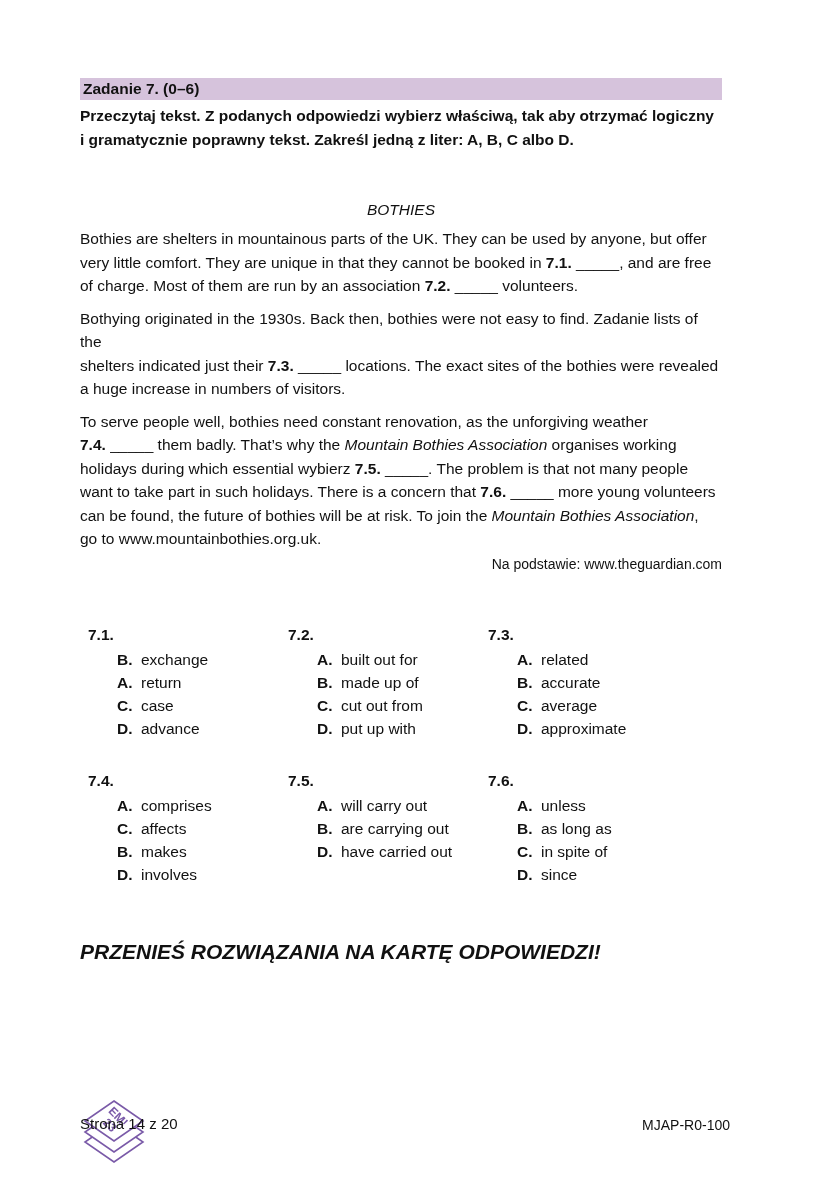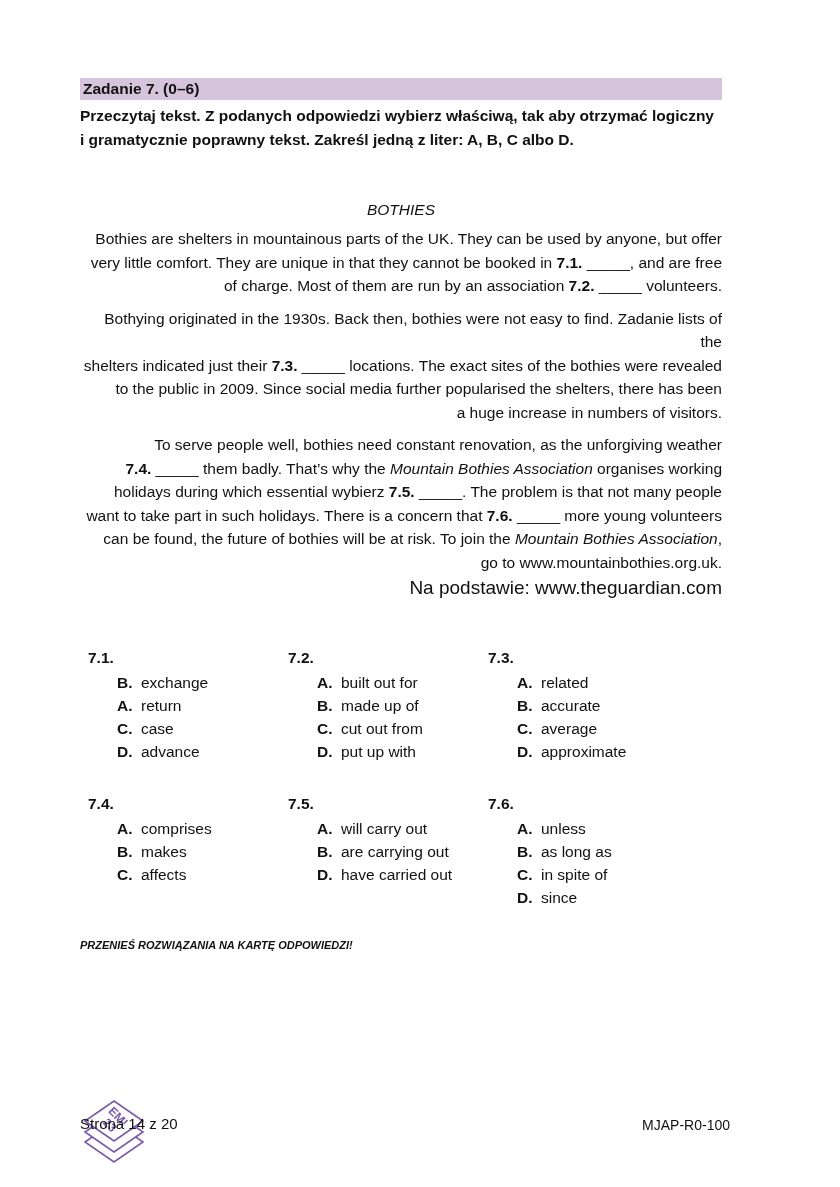--- a/index.html
+++ b/index.html
@@ -19,34 +19,34 @@
     margin-top:78px;
     height:22px;line-height:22px;
     background:#d6c3dc;
     font-weight:700;
     padding-left:3px;
     box-sizing:border-box;
   }
   .instructions{margin-top:4px;font-weight:700;line-height:24px;}
   .doc-title{margin-top:46px;height:24px;line-height:24px;text-align:center;font-style:italic;}
   #paragraphs{margin-top:4px;}
-  .para{line-height:23.5px;text-align:right;}
+  .para{line-height:23.5px;}
   .para{margin-top:9px;}
   .para:first-child{margin-top:5px;}
   .b{font-weight:700;}
   .i{font-style:italic;}
-  .source{margin-top:5px;text-align:right;font-size:19px;line-height:17px;}
+  .source{margin-top:5px;text-align:right;font-size:14px;line-height:17px;}
   #questions{margin-top:50px;}
   .q-row{display:flex;}
   .q-row.second{margin-top:29px;}
   .q{width:192px;margin-left:8px;line-height:23px;}
   .qnum{font-weight:700;margin-bottom:2px;}
   .opt{padding-left:29px;}
   .letter{display:inline-block;width:24px;font-weight:700;}
-  .transfer{margin-top:30px;font-weight:700;font-style:italic;font-size:11px;}
+  .transfer{margin-top:54px;font-weight:700;font-style:italic;font-size:21px;}
   .footer-page{
     position:absolute;left:80px;top:1115px;width:640px;
     text-align:left;font-size:15px;
   }
   .footer-code{
     position:absolute;right:110px;top:1117px;font-size:14px;
   }
   .logo{position:absolute;left:82px;top:1098px;}
 </style>
 </head>
@@ -66,21 +66,20 @@
 
     <div id="paragraphs">
         <div class="para">
           <div><span>Bothies are shelters in mountainous parts of the UK. They can be used by anyone, but offer</span></div>
           <div><span>very little comfort. They are unique in that they cannot be booked in </span><span class="b">7.1.</span><span> _____, and are free</span></div>
           <div><span>of charge. Most of them are run by an association </span><span class="b">7.2.</span><span> _____ volunteers.</span></div>
         </div>
         <div class="para">
           <div><span>Bothying originated in the 1930s. Back then, bothies were not easy to find. Zadanie lists of the</span></div>
           <div><span>shelters indicated just their </span><span class="b">7.3.</span><span> _____ locations. The exact sites of the bothies were revealed</span></div>
-          <div><span>to the public in 2009. Since social media further popularised the shelters, there has been</span></div>
           <div><span>a huge increase in numbers of visitors.</span></div>
         </div>
         <div class="para">
           <div><span>To serve people well, bothies need constant renovation, as the unforgiving weather</span></div>
           <div><span class="b">7.4.</span><span> _____ them badly. That’s why the </span><span class="i">Mountain Bothies Association</span><span> organises working</span></div>
           <div><span>holidays during which essential wybierz </span><span class="b">7.5.</span><span> _____. The problem is that not many people</span></div>
           <div><span>want to take part in such holidays. There is a concern that </span><span class="b">7.6.</span><span> _____ more young volunteers</span></div>
           <div><span>can be found, the future of bothies will be at risk. To join the </span><span class="i">Mountain Bothies Association</span><span>,</span></div>
           <div><span>go to www.mountainbothies.org.uk.</span></div>
         </div>
@@ -109,22 +108,23 @@
             <div class="opt"><span class="letter">A.</span><span>related</span></div>
             <div class="opt"><span class="letter">B.</span><span>accurate</span></div>
             <div class="opt"><span class="letter">C.</span><span>average</span></div>
             <div class="opt"><span class="letter">D.</span><span>approximate</span></div>
           </div>
         </div>
         <div class="q-row second">
           <div class="q">
             <div class="qnum">7.4.</div>
             <div class="opt"><span class="letter">A.</span><span>comprises</span></div>
+            <div class="opt"><span class="letter">C.</span><span>affects</span></div>
             <div class="opt"><span class="letter">B.</span><span>makes</span></div>
-            <div class="opt"><span class="letter">C.</span><span>affects</span></div>
+            <div class="opt"><span class="letter">D.</span><span>involves</span></div>
           </div>
           <div class="q">
             <div class="qnum">7.5.</div>
             <div class="opt"><span class="letter">A.</span><span>will carry out</span></div>
             <div class="opt"><span class="letter">B.</span><span>are carrying out</span></div>
             <div class="opt"><span class="letter">D.</span><span>have carried out</span></div>
           </div>
           <div class="q">
             <div class="qnum">7.6.</div>
             <div class="opt"><span class="letter">A.</span><span>unless</span></div>

